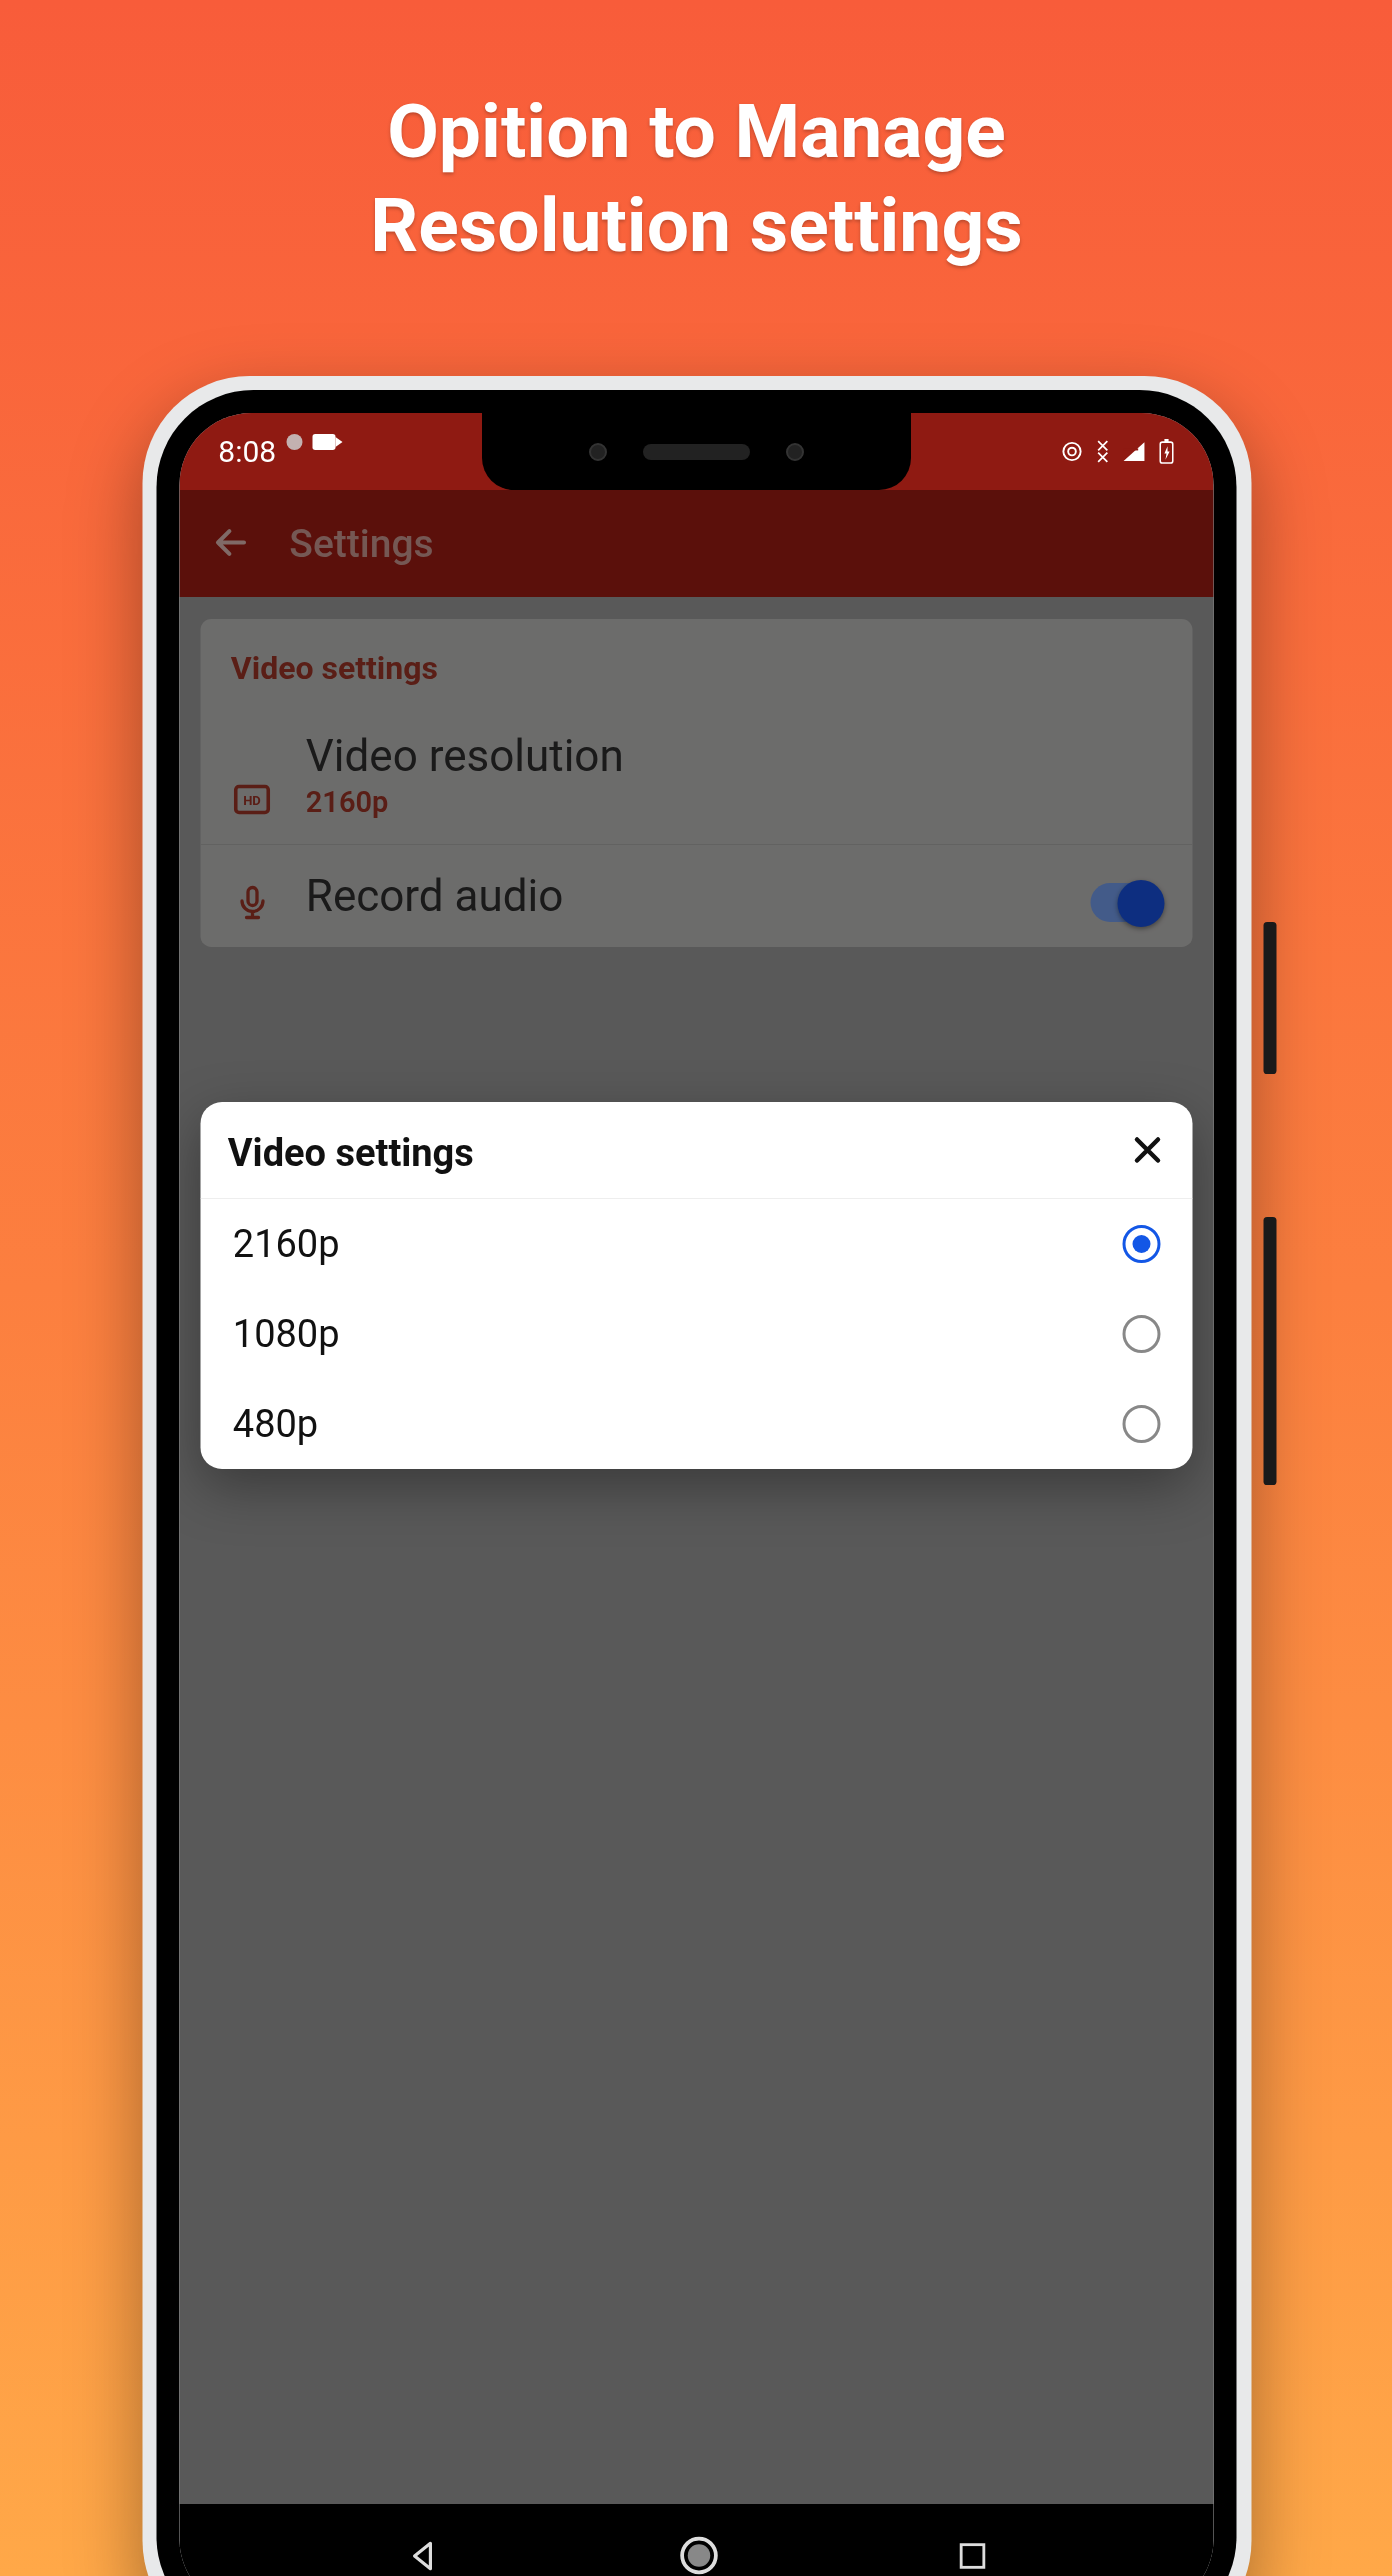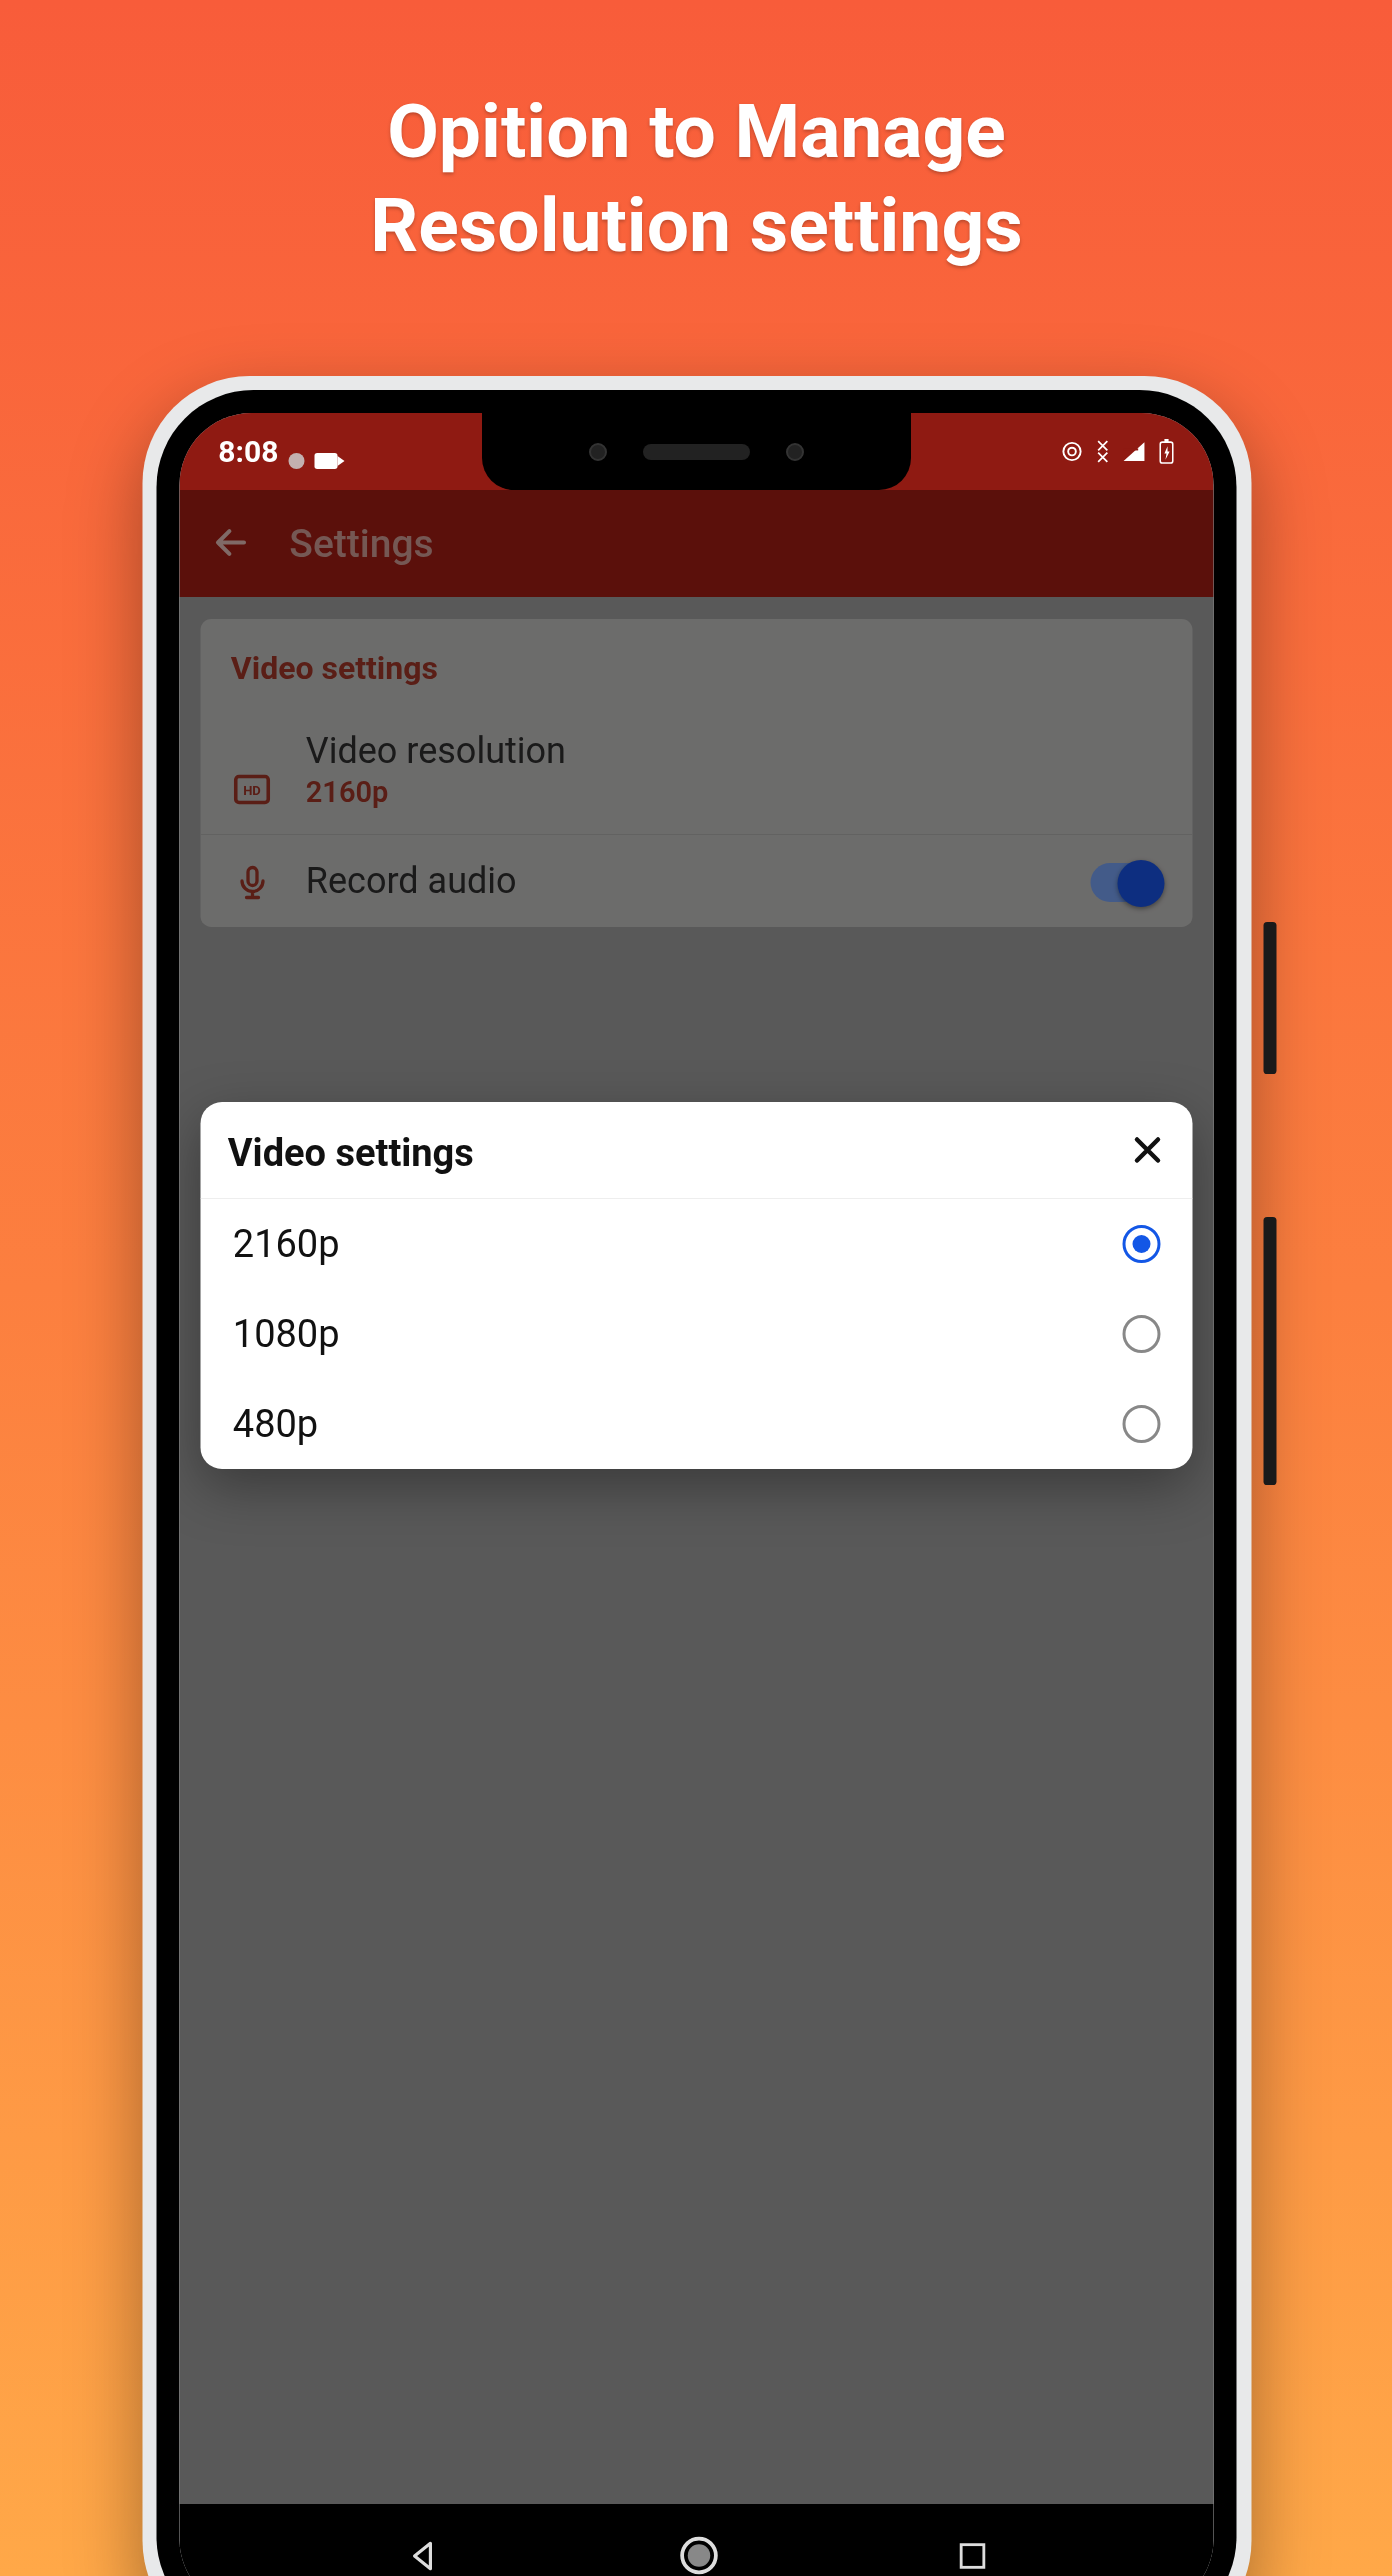--- a/index.html
+++ b/index.html
@@ -96,21 +96,21 @@
     background: #8f1a12;
     display: flex;
     align-items: center;
     justify-content: space-between;
     color: #fff;
     font-size: 30px;
     padding: 0 39px;
     position: relative;
     z-index: 5;
   }
-  .status-left { display:flex; align-items:flex-end; gap:10px; font-weight:700;}
+  .status-left { display:flex; align-items:flex-start; gap:10px; font-weight:400;}
   .status-left .dot { width:16px; height:16px; background:#ccc; border-radius:50%; opacity:0.85;}
   .status-left .cam-ic { width:23px; height:16px; background:#fff; border-radius:2.7px; position:relative;}
   .status-left .cam-ic::after{content:''; position:absolute; right:-7.2px; top:2.7px; border-left:7.2px solid #fff; border-top:5.4px solid transparent; border-bottom:5.4px solid transparent;}
   .status-right { display:flex; align-items:center; gap:12.5px;}
   .status-right svg { display:block; }
 
   .app-bar {
     height: 107px;
     background: #8f1a12;
     display: flex;
@@ -142,21 +142,21 @@
   }
   .setting-row {
     display: flex;
     align-items: flex-end;
     gap: 32px;
     padding: 25px 30px;
   }
   .setting-row + .setting-row { border-top: 0.9px solid #9a9998; }
   .setting-icon { width: 43px; display:flex; justify-content:center;}
   .setting-texts { flex: 1; }
-  .setting-title { font-size: 36px; color: #2a2a2a; }
+  .setting-title { font-size: 44px; color: #2a2a2a; }
   .setting-sub { font-size: 29px; color: #8d2f23; font-weight: 600; margin-top: 3.6px;}
   .toggle {
     width: 72px; height: 39px; background: #6a8fd6; border-radius: 19.7px; position: relative;
   }
   .toggle .knob {
     position: absolute; right: -1.8px; top: -3.6px; width: 47px; height: 47px; background:#1549c9; border-radius:50%;
     box-shadow: 0 1.8px 5.4px rgba(0,0,0,0.4);
   }
 
   

